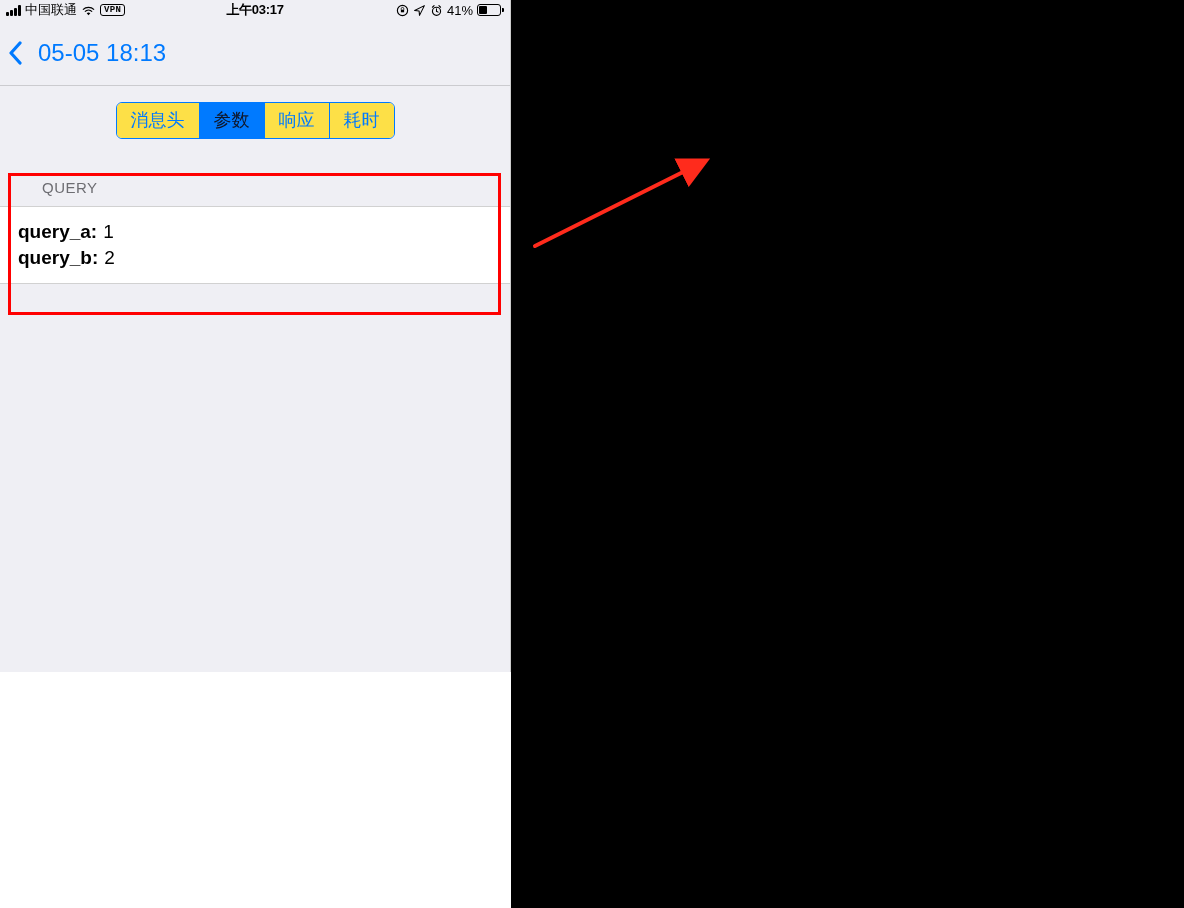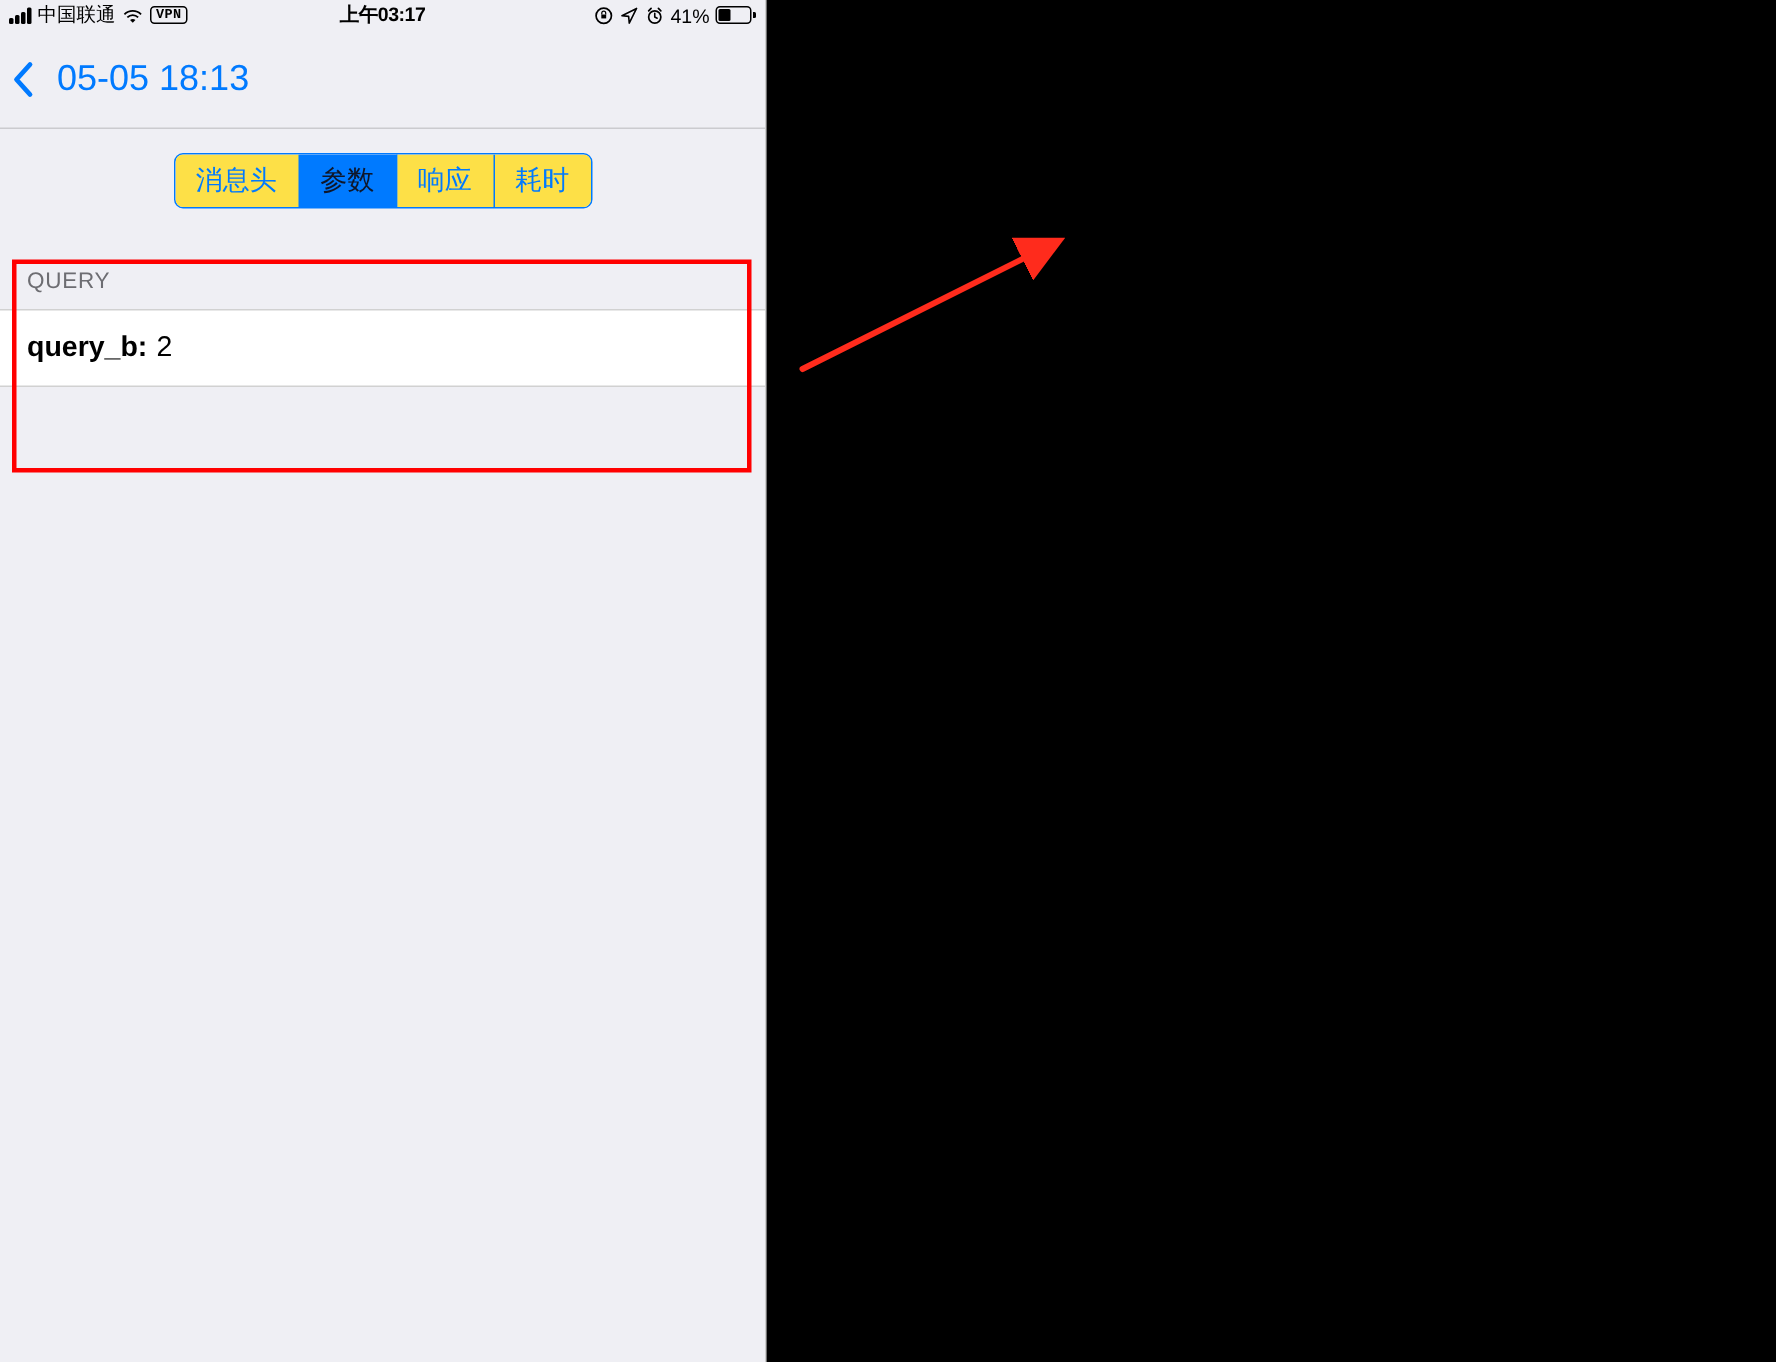--- a/index.html
+++ b/index.html
@@ -9,21 +9,21 @@
     }
     body {
       font-family: -apple-system, BlinkMacSystemFont, "Helvetica Neue", sans-serif;
       width: 1184px;
       height: 908px;
       display: flex;
       overflow: hidden;
     }
     .left-panel {
       width: 511px;
-      height: 908px;
+      height: 672px;
       background: #efeff4;
       position: relative;
       border-right: 1px solid #ccc;
     }
     .right-panel {
       flex: 1;
       height: 908px;
       background: #000;
       position: relative;
     }
@@ -171,20 +171,21 @@
     
     .section {
       margin-top: 10px;
     }
     .section-header {
       font-size: 15px;
       color: #6d6d72;
       text-transform: uppercase;
       padding: 12px 18px 10px;
       letter-spacing: 0.5px;
+      margin-left: 24px;
     }
     .section-body {
       background: #fff;
       border-top: 0.5px solid rgba(0,0,0,0.18);
       border-bottom: 0.5px solid rgba(0,0,0,0.18);
       padding: 12px 18px;
       font-size: 19px;
       line-height: 1.35;
       color: #000;
     }
@@ -265,20 +266,24 @@
       <div class="seg-item active">参数</div>
       <div class="seg-item">响应</div>
       <div class="seg-item">耗时</div>
     </div>
   </div>
 
   <div class="section">
     <div class="section-header">QUERY</div>
     <div class="section-body">
       <div class="kv-row">
+        <span class="kv-key">query_a:</span>
+        <span class="kv-val">1</span>
+      </div>
+      <div class="kv-row">
         <span class="kv-key">query_b:</span>
         <span class="kv-val">2</span>
       </div>
     </div>
   </div>
 
   <div class="highlight-box" style="left:8px; top:173px; width:493px; height:142px;"></div>
 </div>
 
 <div class="right-panel">

